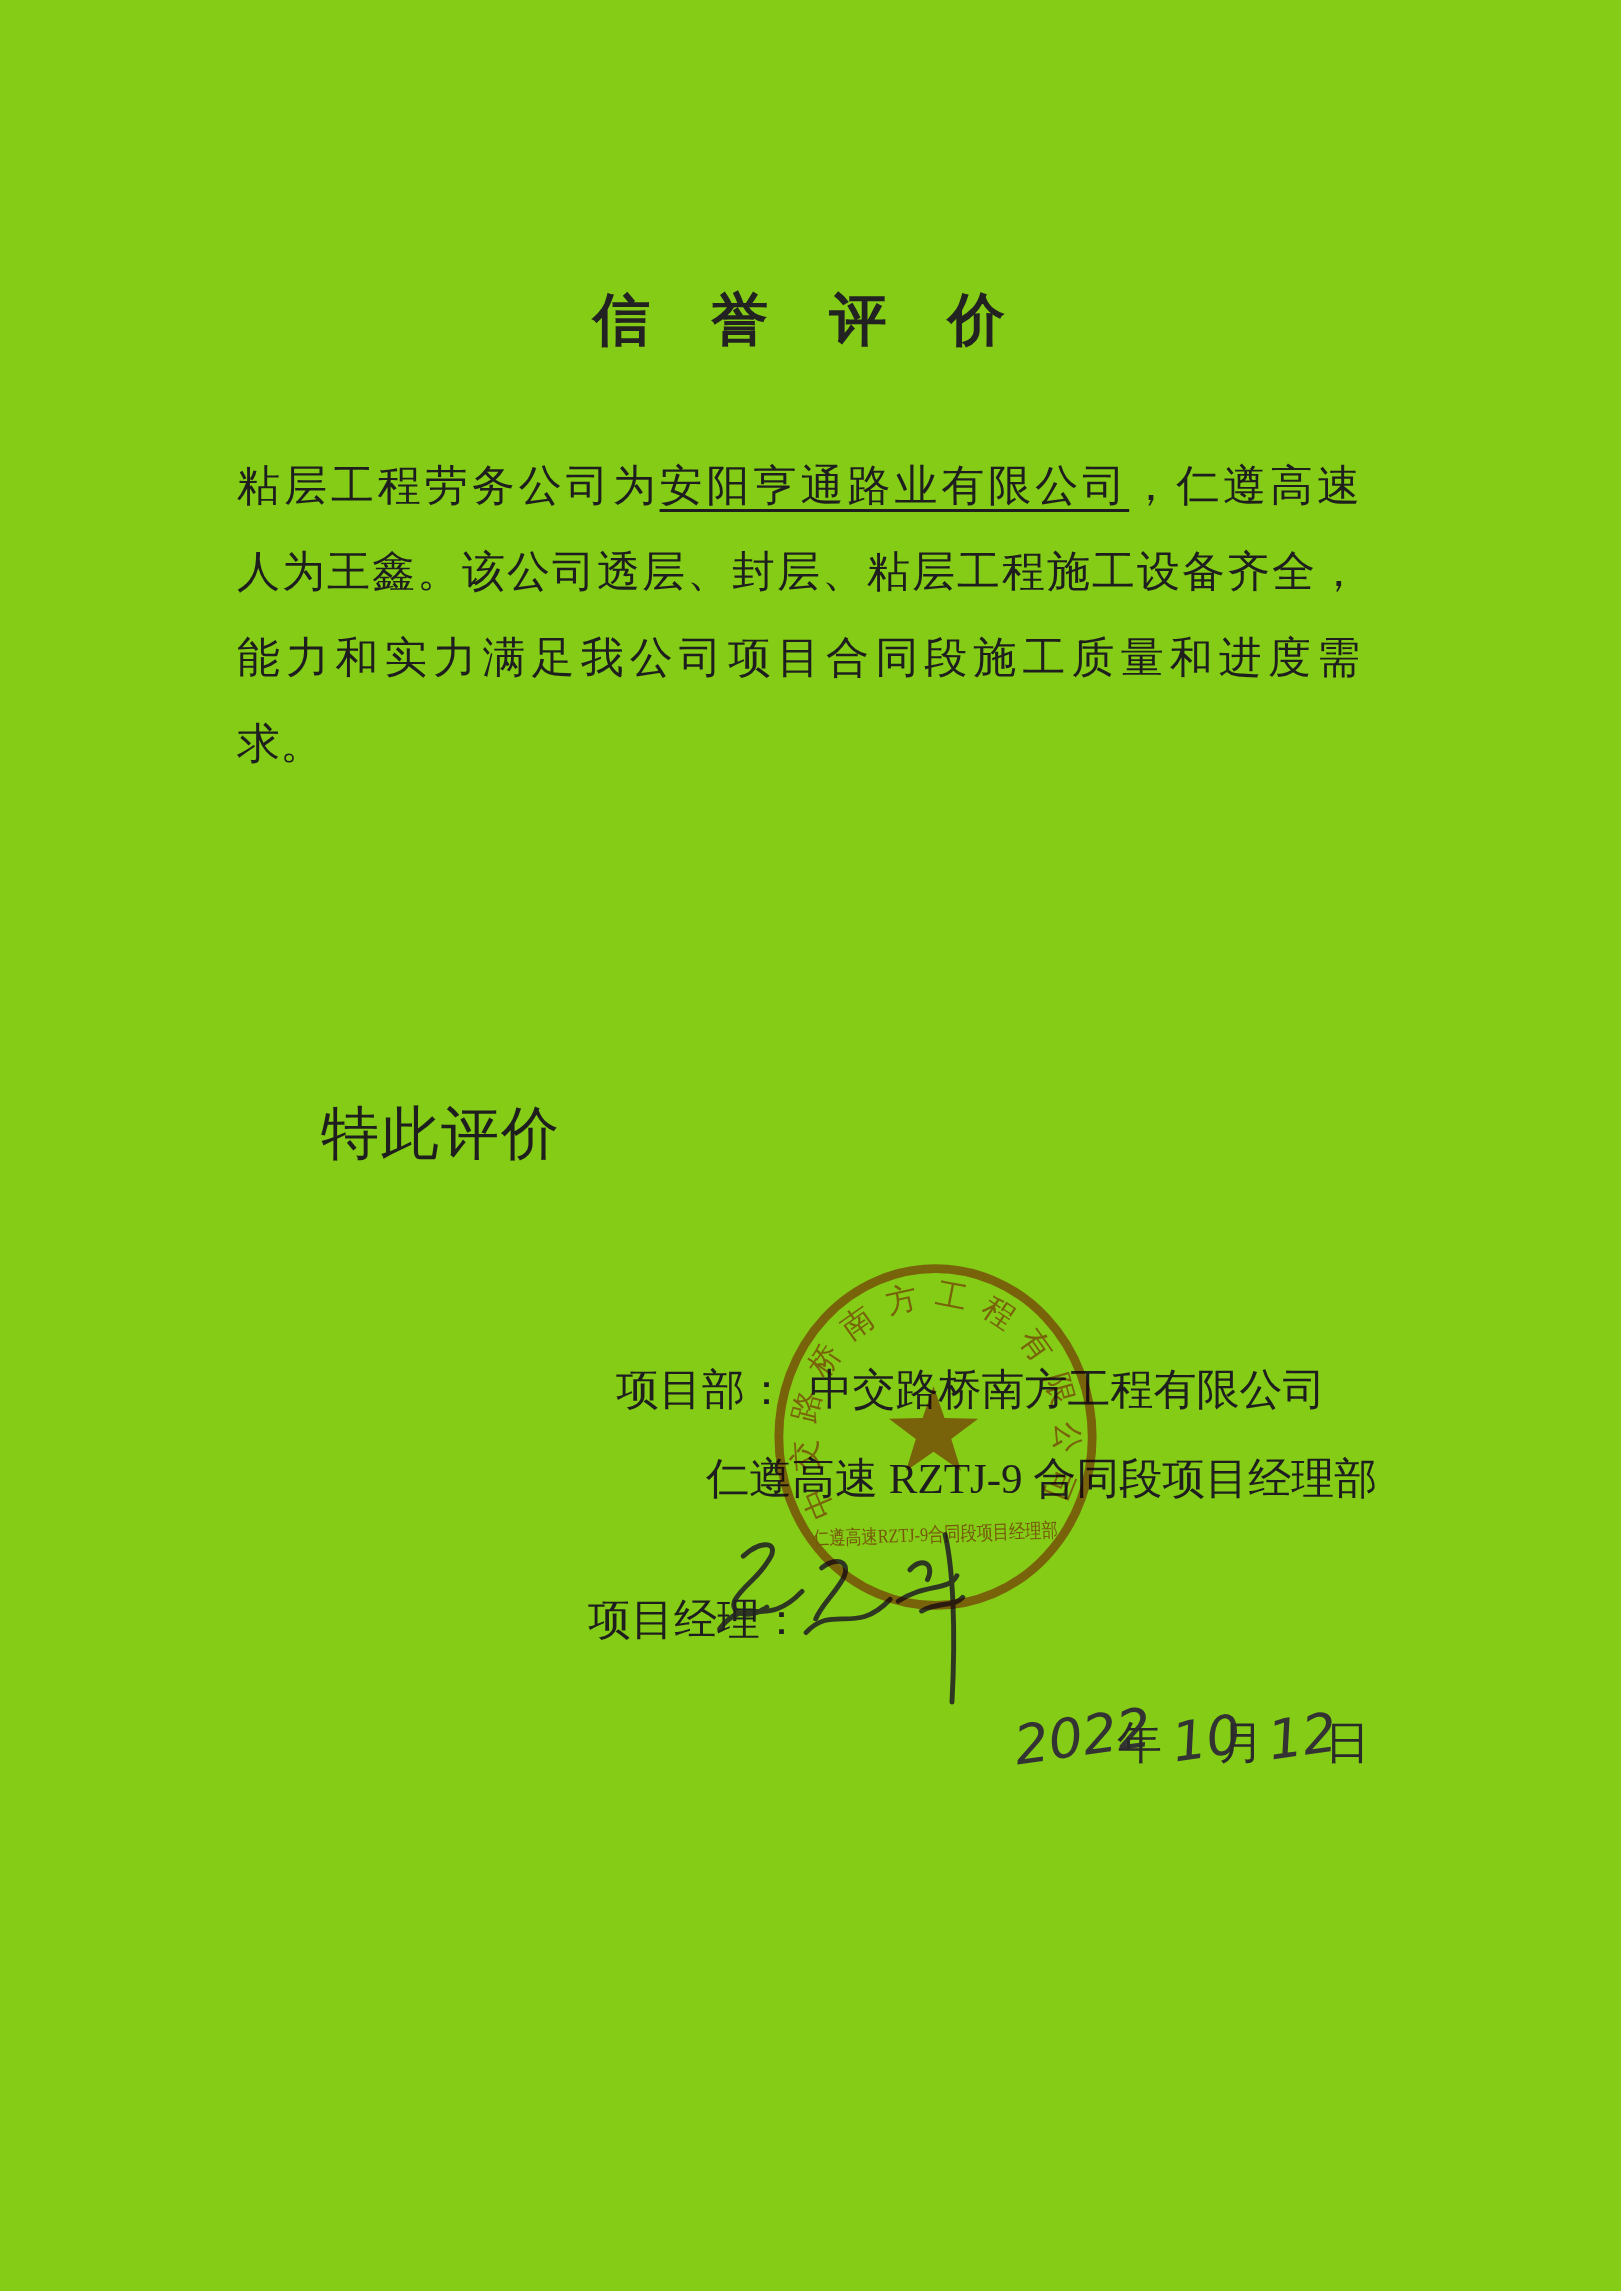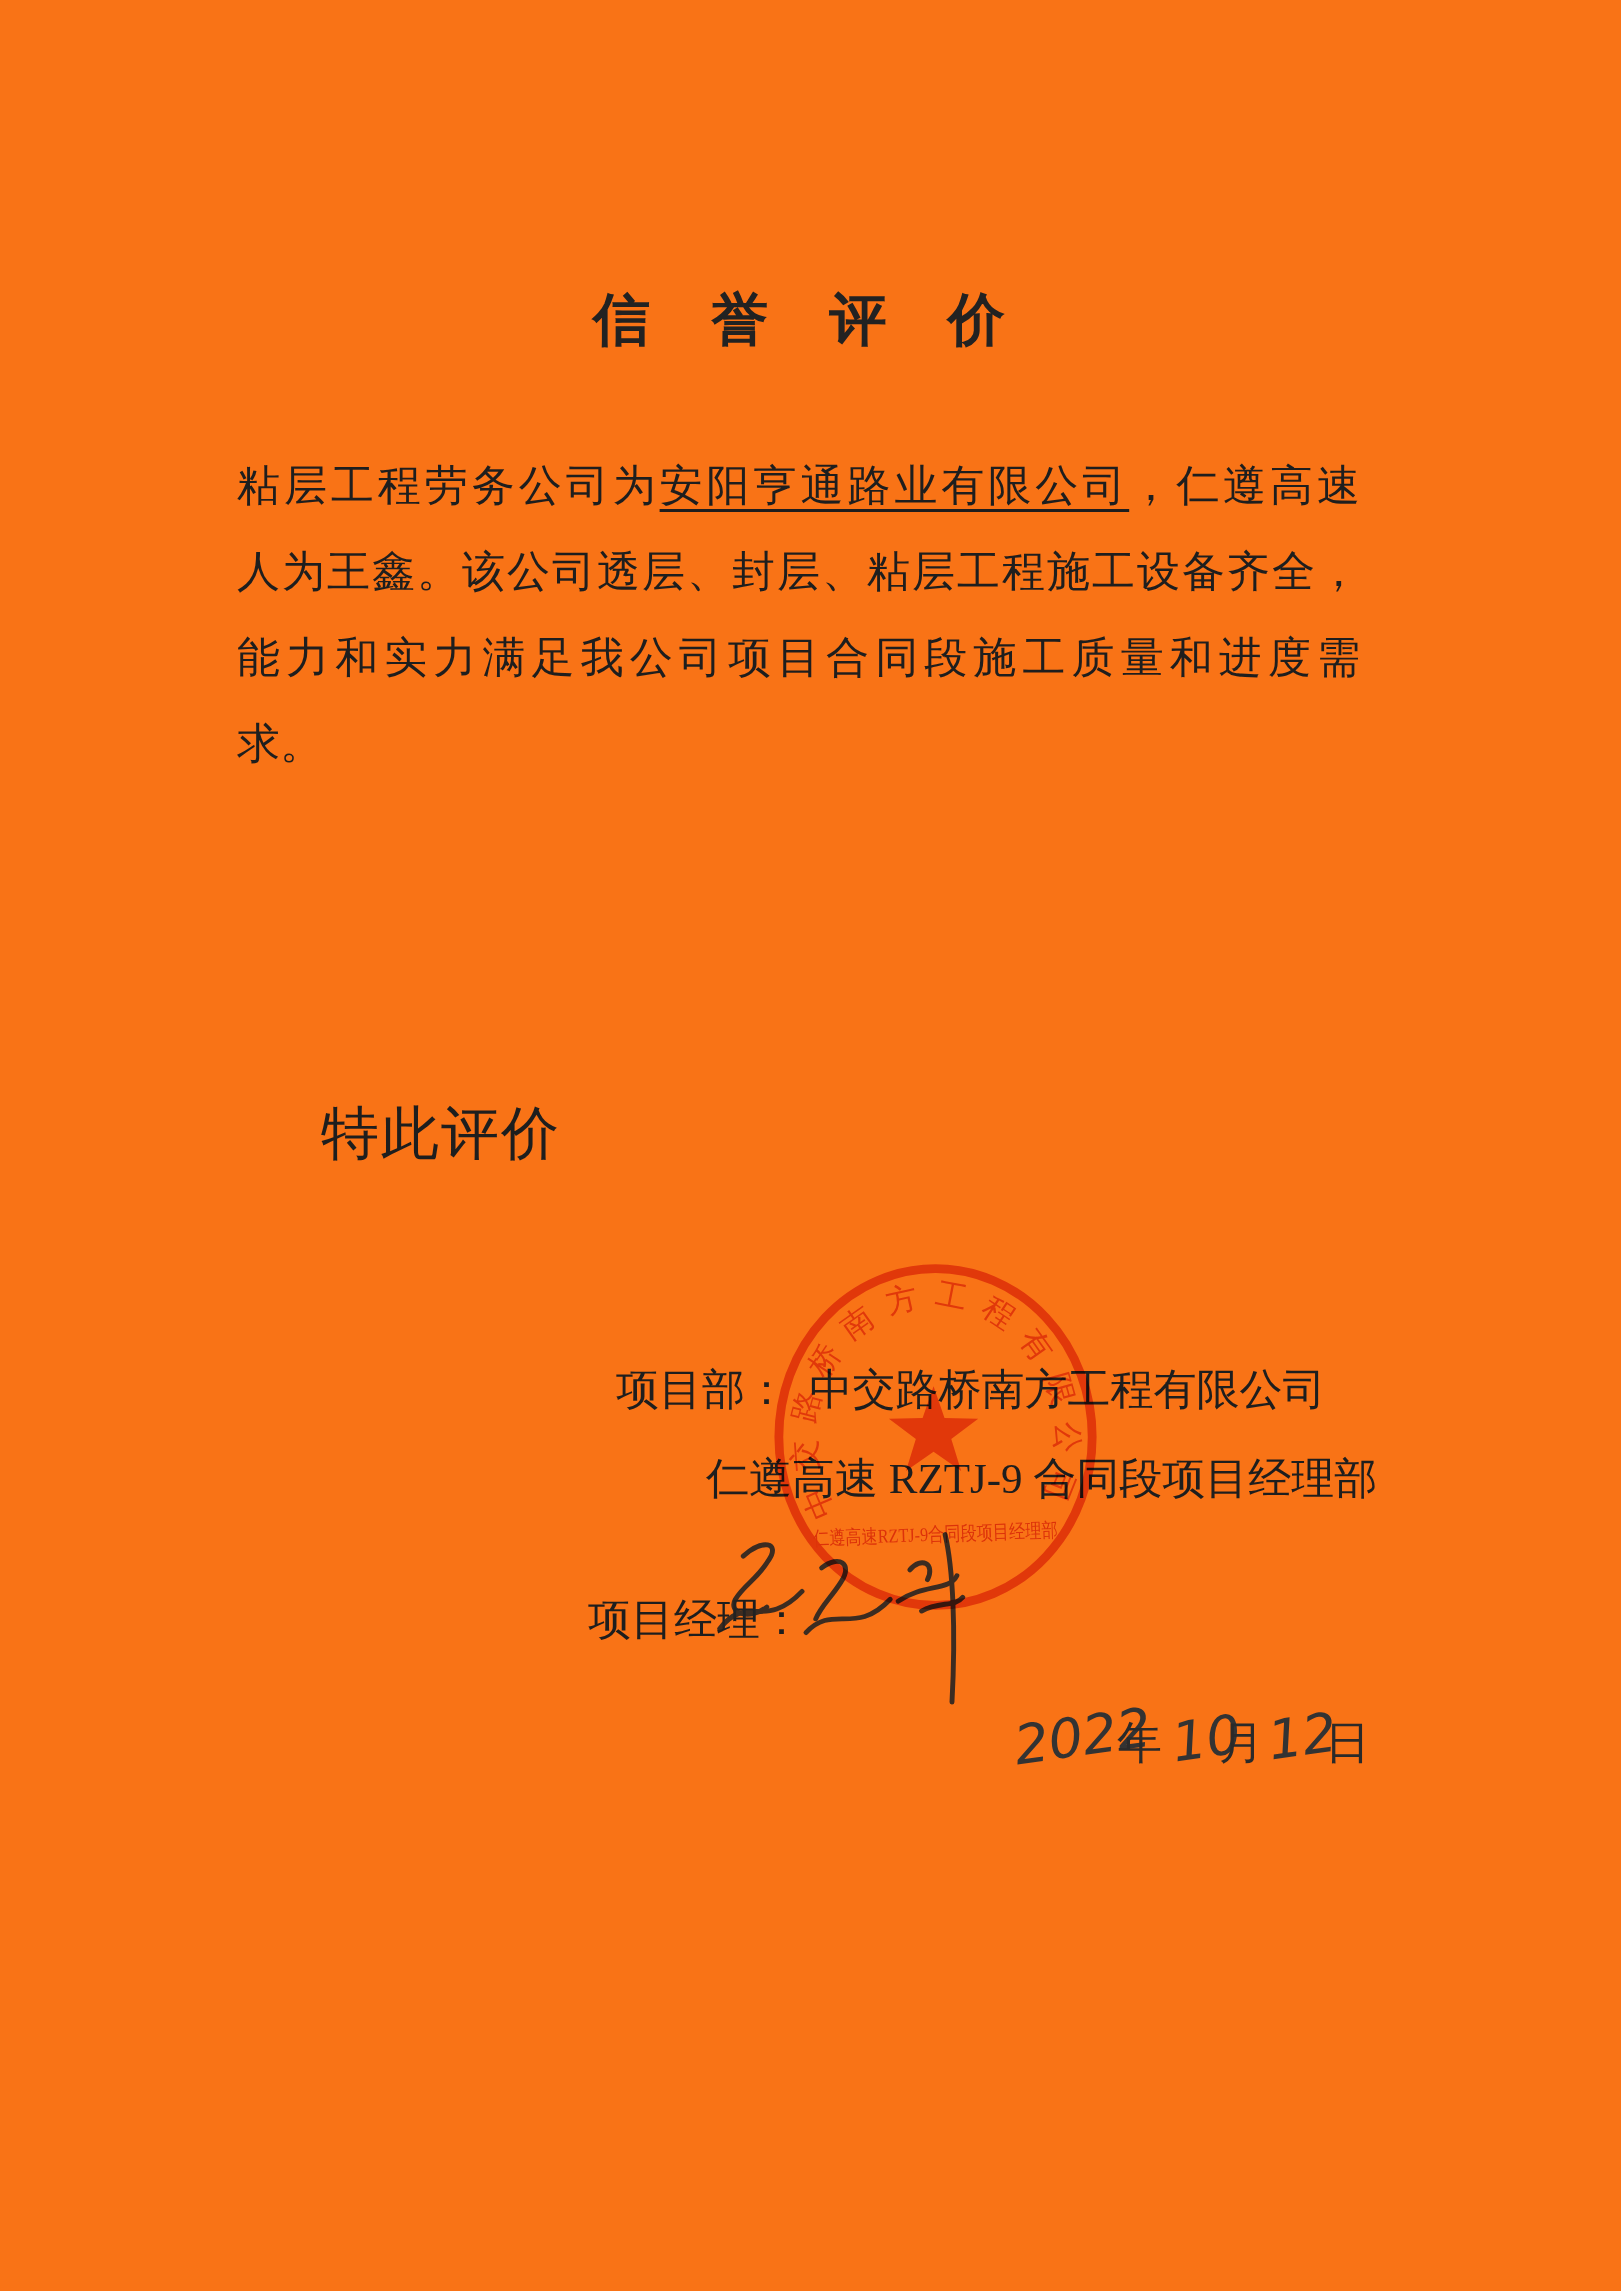--- a/index.html
+++ b/index.html
@@ -1,19 +1,19 @@
 <!DOCTYPE html>
 <html><head>
 <meta charset="utf-8">
 <style>
   html,body{margin:0;padding:0;background:#ffffff;}
   .page{
     position:relative;
     width:1621px;height:2292px;
-    background:#f97316;
+    background:#84cc16;
     overflow:hidden;
     font-family:"Liberation Serif","DejaVu Serif",serif;
     color:#1c1c1c;
   }
   .doc-title{
     position:absolute;
     left:0;top:282px;width:1621px;
     text-align:center;
     font-size:57px;font-weight:bold;
     letter-spacing:23.5px;

